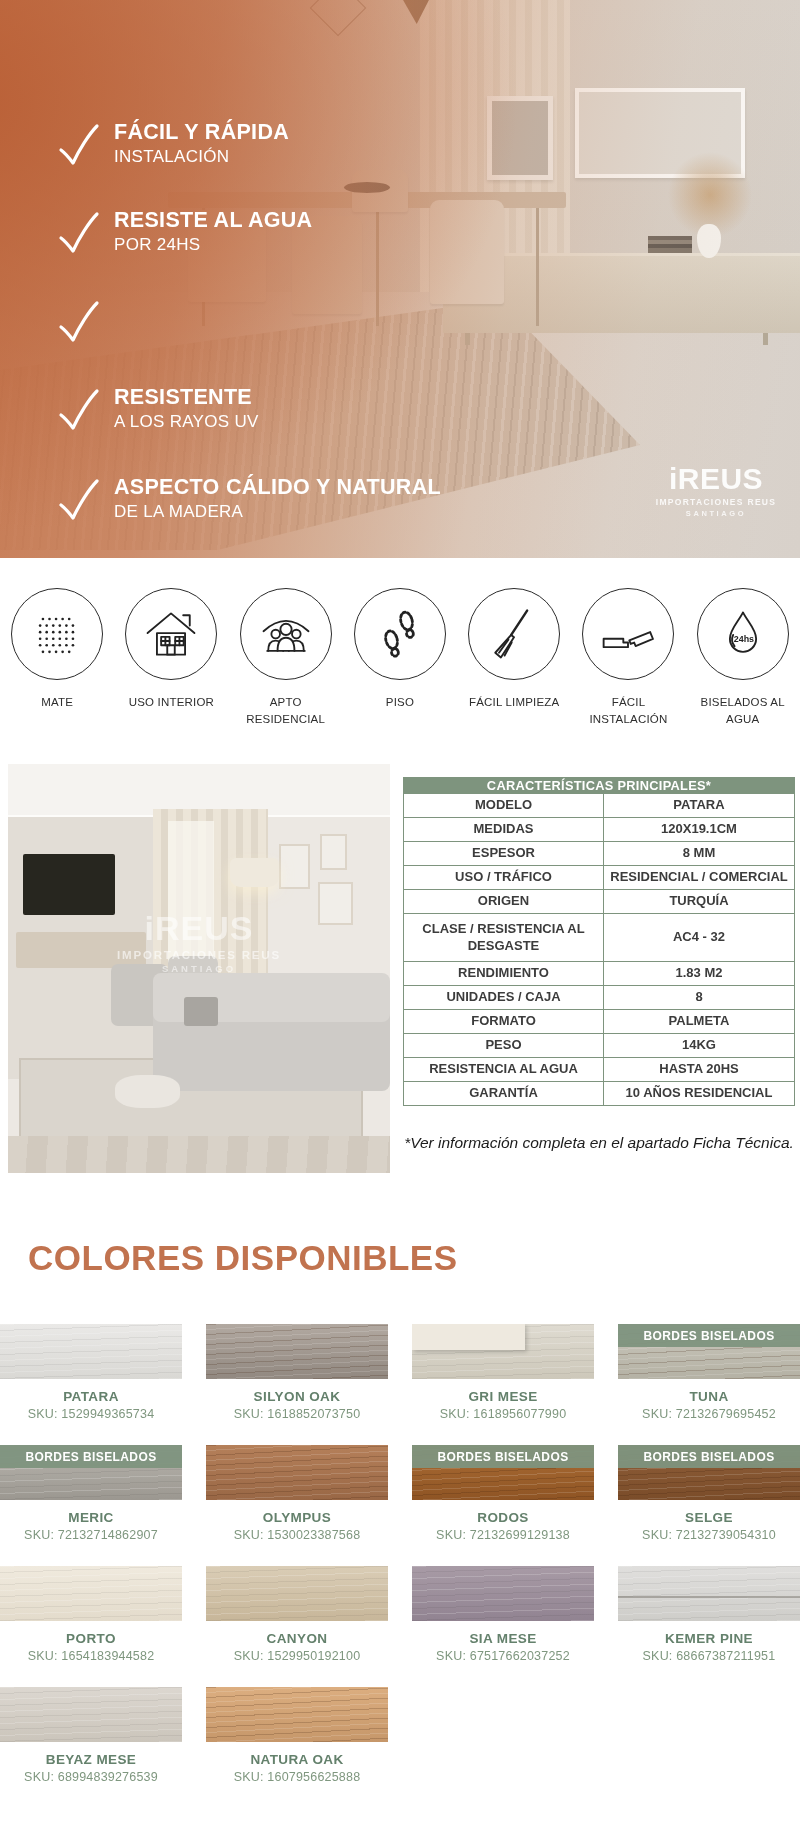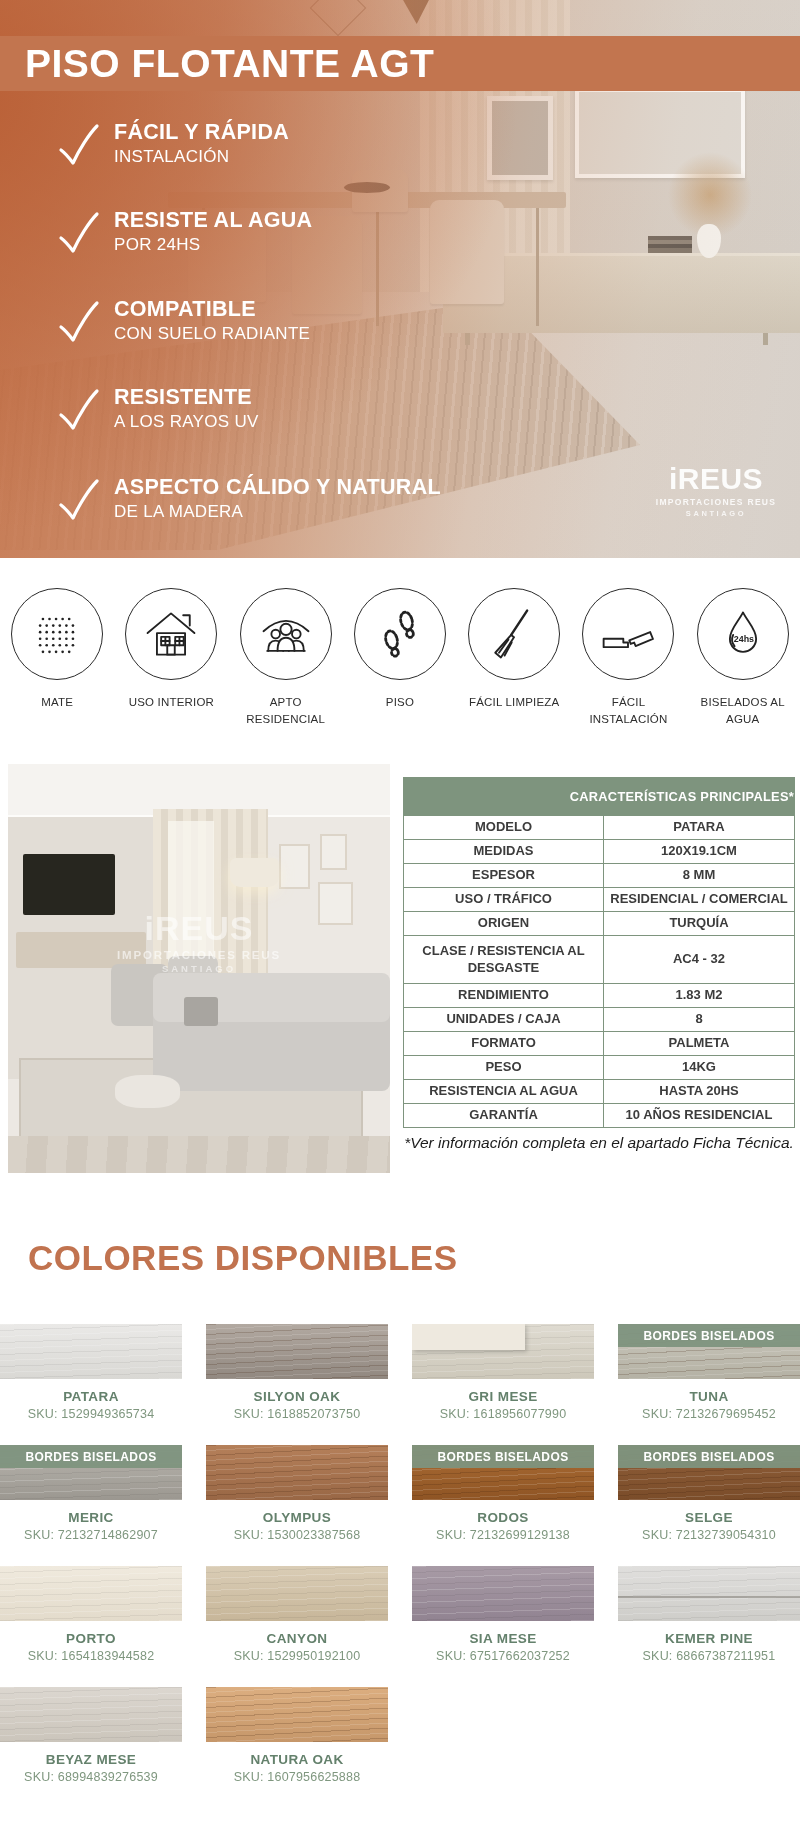--- a/index.html
+++ b/index.html
@@ -96,21 +96,21 @@
   .g-ctable{position:absolute;left:28%;top:76%;width:17%;height:8%;background:#eae6e0;border-radius:40%;}
   .g-floor{position:absolute;left:0;bottom:0;width:100%;height:9%;
         background:repeating-linear-gradient(94deg,#d9d2c8 0 20px,#d1c9be 20px 40px);}
   .wm{position:absolute;left:0;top:36%;width:100%;text-align:center;z-index:3;}
   .wm-brand{font-size:34px;font-weight:800;letter-spacing:1px;color:rgba(255,255,255,.55);line-height:1;}
   .wm-l1{margin-top:4px;font-size:11.5px;font-weight:700;letter-spacing:1.8px;color:rgba(255,255,255,.6);}
   .wm-l2{margin-top:2px;font-size:9.5px;font-weight:600;letter-spacing:3px;color:rgba(255,255,255,.55);}
 
   table.specs{position:absolute;left:403px;top:777px;width:392px;border-collapse:collapse;background:#fff;}
   table.specs th{background:var(--sage,#7e947e);color:#fff;font-size:12.8px;font-weight:700;
-        letter-spacing:.3px;height:38px;border:1px solid var(--sage,#7e947e);padding:0;text-align:right;}
+        letter-spacing:.3px;height:16px;border:1px solid var(--sage,#7e947e);padding:0;}
   table.specs td{border:1px solid var(--sage,#7e947e);font-size:13px;color:#3c3c3c;
         text-align:center;height:24px;padding:0 6px;line-height:1.25;font-weight:bold;}
   table.specs td:first-child{width:200px;}
   table.specs tr.tall td{height:48px;}
   .spec-note{position:absolute;left:403px;top:1131px;width:392px;text-align:center;
         font-style:italic;font-size:15.5px;line-height:1.5;color:#1c1c1c;}
 
   
   .colors-heading{position:absolute;left:20px;top:1230px;margin:8px;font-size:35px;font-weight:700;
         color:var(--terracotta-text,#c1734f);letter-spacing:.5px;}
@@ -159,23 +159,20 @@
       <div class="chair ch1"></div>
       <div class="chair ch2"></div>
       <div class="chair ch4"></div>
       <div class="chair ch3"></div>
       <div class="bowl"></div>
       <div class="pendant-wire"></div>
       <div class="pendant-cone"></div>
     </div>
     <div class="hero-overlay"></div>
 
-    <div class="banner">
-      <h1>PISO FLOTANTE AGT</h1>
-    </div>
 
     <ul class="features">
       <li class="feature" style="top:120px">
         <svg class="chk" width="46" height="46" viewBox="0 0 46 46">
             <path class="stroke" style="stroke:#fff;stroke-width:3.2" d="M5 28 C9 31 14 37 17 41 C23 28 33 12 41 4"></path>
           </svg>
         <div class="ftxt">
             <div class="f-title">FÁCIL Y RÁPIDA</div>
         <div class="f-sub">INSTALACIÓN</div>
           </div>
@@ -186,24 +183,20 @@
           </svg>
         <div class="ftxt">
             <div class="f-title">RESISTE AL AGUA</div>
         <div class="f-sub">POR 24HS</div>
           </div>
       </li>
       <li class="feature" style="top:297px">
         <svg class="chk" width="46" height="46" viewBox="0 0 46 46">
             <path class="stroke" style="stroke:#fff;stroke-width:3.2" d="M5 28 C9 31 14 37 17 41 C23 28 33 12 41 4"></path>
           </svg>
-        <div class="ftxt">
-            <div class="f-title">COMPATIBLE</div>
-        <div class="f-sub">CON SUELO RADIANTE</div>
-          </div>
       </li>
       <li class="feature" style="top:385px">
         <svg class="chk" width="46" height="46" viewBox="0 0 46 46">
             <path class="stroke" style="stroke:#fff;stroke-width:3.2" d="M5 28 C9 31 14 37 17 41 C23 28 33 12 41 4"></path>
           </svg>
         <div class="ftxt">
             <div class="f-title">RESISTENTE</div>
         <div class="f-sub">A LOS RAYOS UV</div>
           </div>
       </li>

